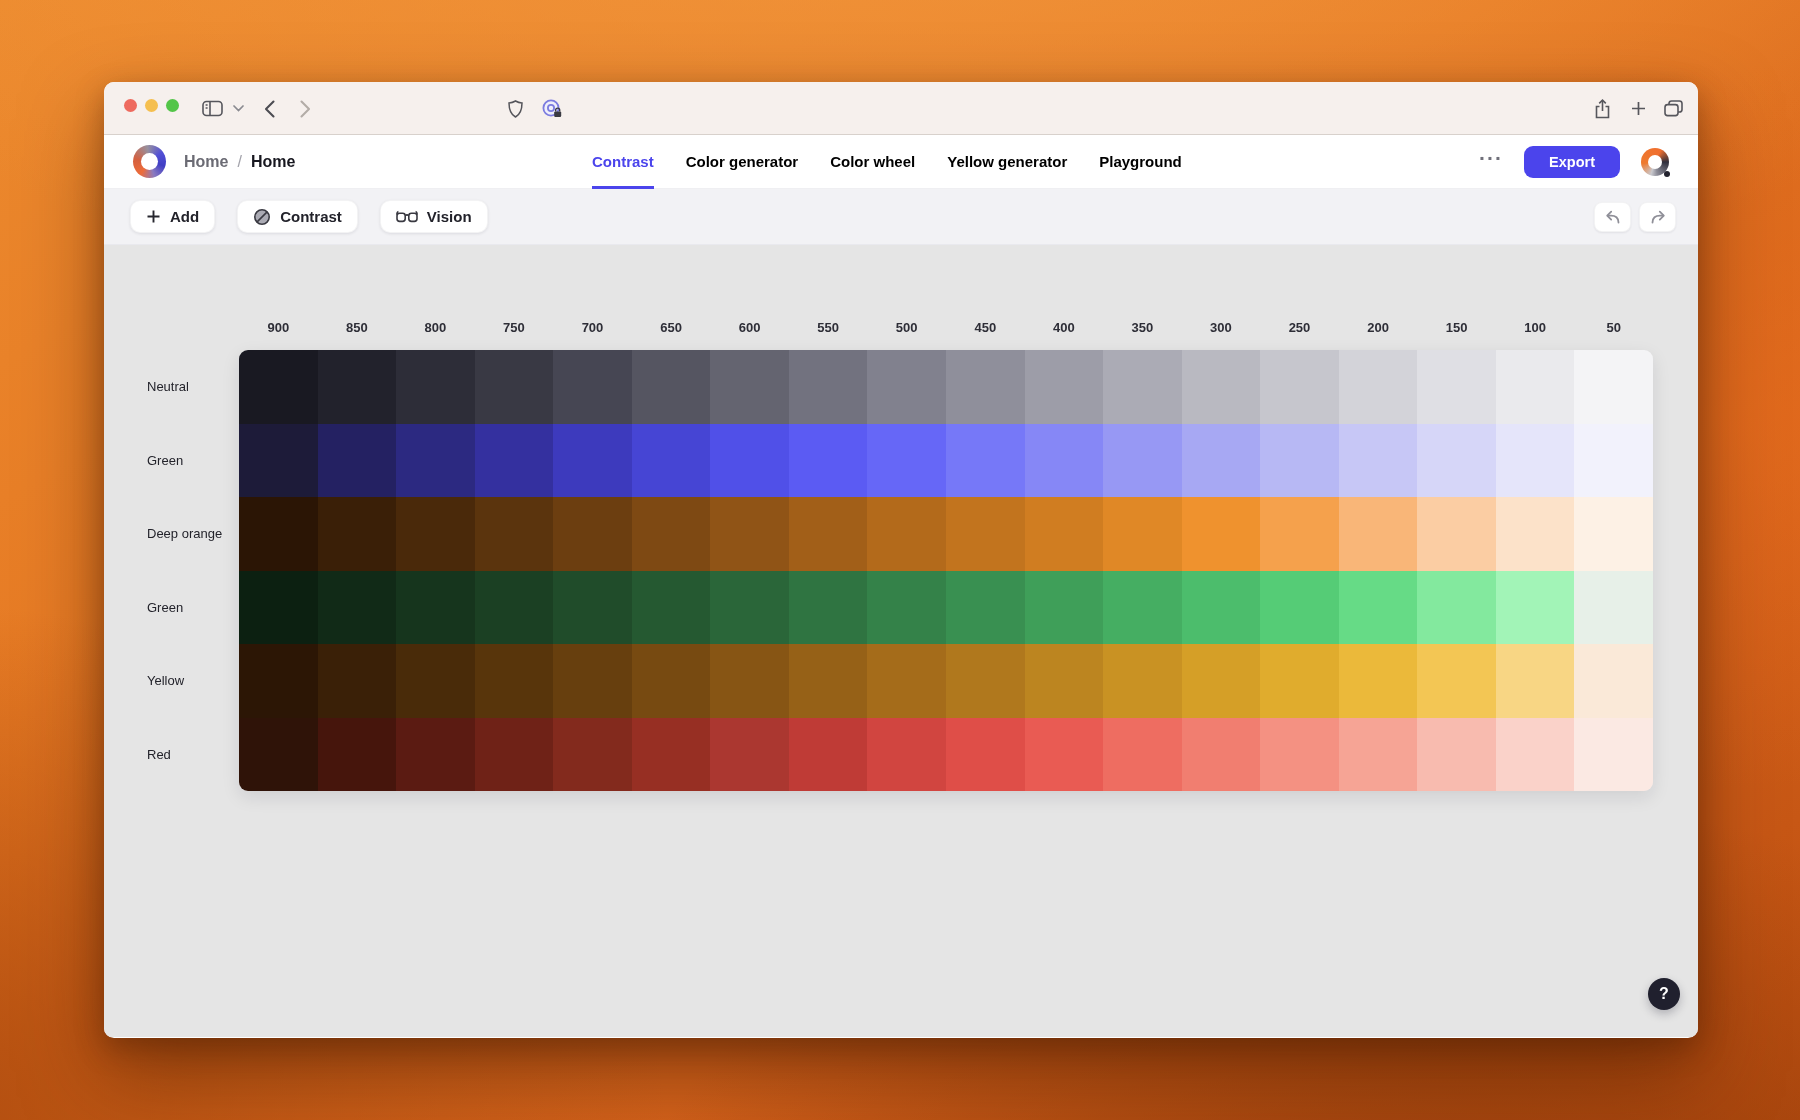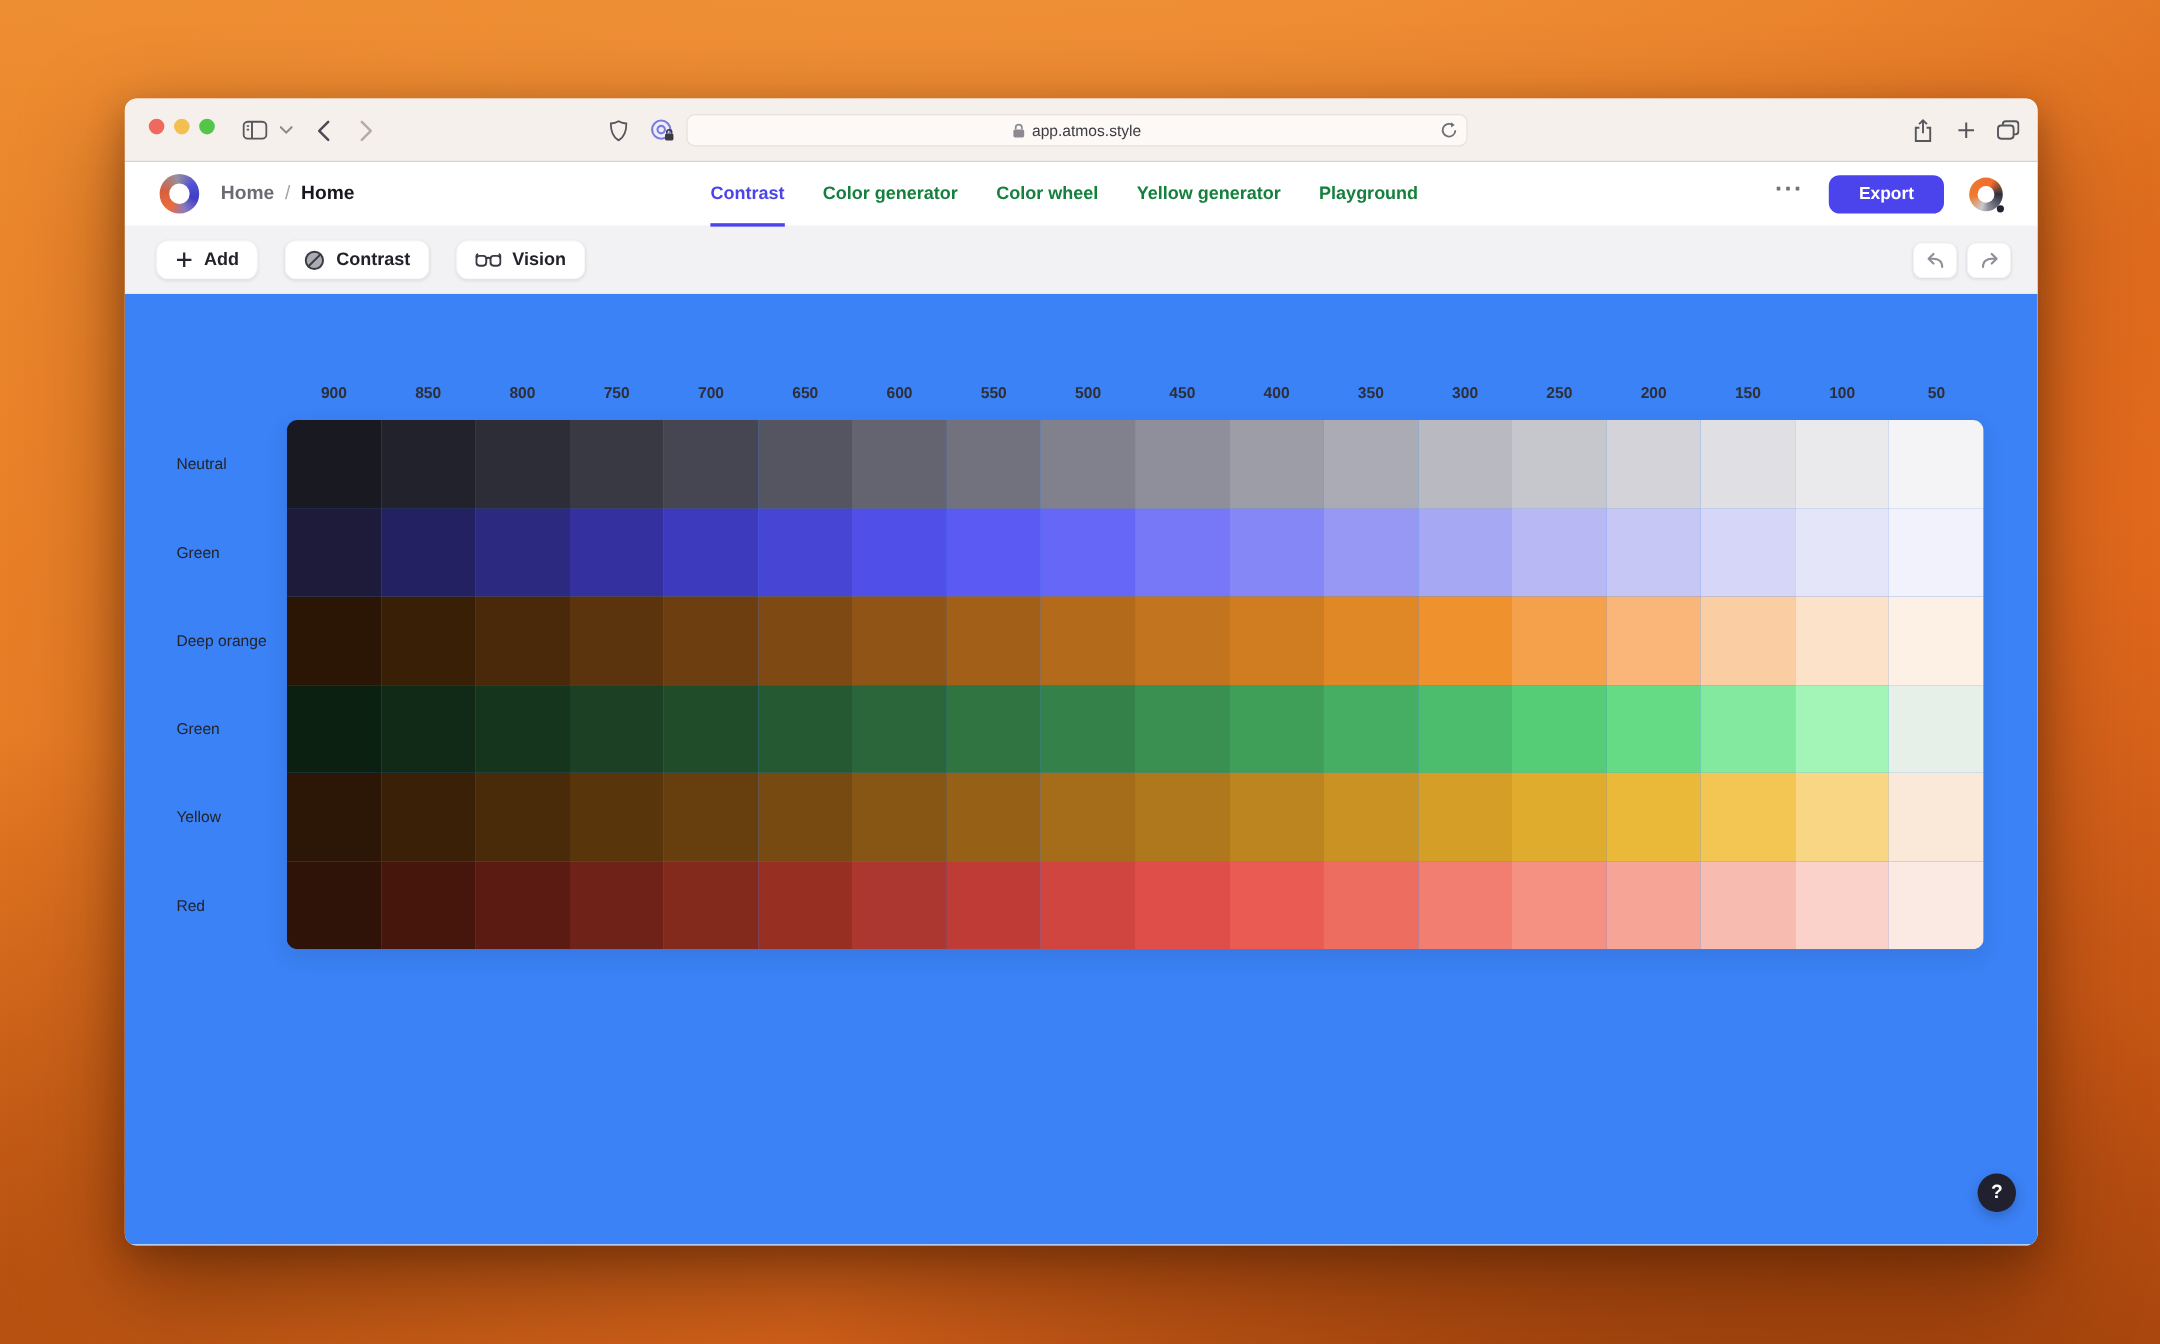--- a/index.html
+++ b/index.html
@@ -50,21 +50,21 @@
     display: flex; align-items: center; justify-content: center;
   }
   .logo::after { content: ""; width: 17px; height: 17px; border-radius: 50%; background: #fff; }
   .breadcrumb { position: absolute; left: 80px; top: 0; height: 54px; display: flex; align-items: center; gap: 9px; font-size: 16px; }
   .crumb-home { color: #6B6B74; font-weight: 600; }
   .crumb-sep { color: #A2A2AA; }
   .crumb-current { color: #17171F; font-weight: 700; }
   .nav-tabs { position: absolute; left: 488px; top: 0; height: 54px; display: flex; gap: 32px; }
   .tab {
     height: 54px; display: flex; align-items: center; font-size: 15px; font-weight: 600;
-    color: #15803d; cursor: pointer; border-bottom: 3px solid transparent; padding-top: 2px;
+    color: #000000; cursor: pointer; border-bottom: 3px solid transparent; padding-top: 2px;
   }
   .tab.active { color: var(--accent, #4B44EC); border-bottom-color: var(--accent, #4B44EC); }
   .header-right { position: absolute; right: 29px; top: 0; height: 54px; display: flex; align-items: center; gap: 21px; }
   .more-btn { color: #70707A; font-size: 21px; font-weight: 700; letter-spacing: 1px; line-height: 10px; padding-bottom: 8px; }
   .export-btn {
     background: var(--accent, #4B44EC); color: #fff; font-size: 14.5px; font-weight: 700;
     font-family: "Liberation Sans", sans-serif;
     border: none; border-radius: 9px; padding: 8px 25px; cursor: pointer;
   }
   .avatar {
@@ -86,21 +86,21 @@
     font-family: "Liberation Sans", sans-serif;
     box-shadow: 0 1px 3px rgba(25,25,50,.10); cursor: pointer;
   }
   .history { position: absolute; right: 22px; top: 13px; display: flex; gap: 8px; }
   .history button {
     width: 37px; height: 30px; background: #fff; border: 1px solid rgba(20,20,40,.05); border-radius: 8px;
     box-shadow: 0 1px 2px rgba(25,25,50,.08); display: flex; align-items: center; justify-content: center; cursor: pointer;
   }
 
   
-  .content { position: relative; height: 792px; background: #3b82f6; }
+  .content { position: relative; height: 792px; background: #e5e5e5; }
   .shade-headers {
     position: absolute; left: 135px; top: 68px; width: 1414px; height: 30px;
     display: grid; grid-template-columns: repeat(18, 1fr);
   }
   .shade-headers div { text-align: center; font-size: 13px; font-weight: 700; color: #2E2E37; line-height: 30px; }
   .row-labels { position: absolute; left: 43px; top: 105px; width: 90px; }
   .row-labels div { height: 73.5px; line-height: 73.5px; font-size: 13px; color: #23232B; white-space: nowrap; }
   .swatch-grid {
     position: absolute; left: 135px; top: 105px; width: 1414px; height: 441px;
     display: grid; grid-template-columns: repeat(18, 1fr); grid-auto-rows: 73.5px;
@@ -158,35 +158,20 @@
     </div>
     <div class="chrome-ic" style="left:438px">
       <svg width="21" height="20" viewBox="0 0 21 20">
         <circle cx="9" cy="9" r="7.6" fill="#EFEFFB" stroke="#7C7CE0" stroke-width="1.8"></circle>
         <circle cx="9" cy="9" r="3.1" fill="none" stroke="#7C7CE0" stroke-width="1.8"></circle>
         <rect x="12.2" y="12.4" width="7" height="5.6" rx="1.2" fill="#3A3A42"></rect>
         <path d="M13.7 12.4 v-1.3 a2 2 0 0 1 4 0 v1.3" fill="none" stroke="#3A3A42" stroke-width="1.4"></path>
       </svg>
     </div>
 
-    <div class="urlbar">
-      <span>
-        <svg width="10" height="12" viewBox="0 0 10 12">
-            <rect x="0.5" y="5" width="9" height="6.5" rx="1.4" fill="#8A8A90"></rect>
-            <path d="M2.4 5 V3.4 a2.6 2.6 0 0 1 5.2 0 V5" fill="none" stroke="#8A8A90" stroke-width="1.4"></path>
-          </svg>
-      </span>
-      <span>app.atmos.style</span>
-      <span class="reload">
-        <svg width="15" height="15" viewBox="0 0 15 15">
-            <path d="M12.8 7.5 A5.3 5.3 0 1 1 10.4 3.05" fill="none" stroke="#6F6F75" stroke-width="1.5"></path>
-            <path d="M9.2 0.8 L12.3 3.1 L9.2 5.2 Z" fill="#6F6F75"></path>
-          </svg>
-      </span>
-    </div>
 
     <div class="chrome-ic" style="left:1490px">
       <svg width="17" height="20" viewBox="0 0 17 20">
           <path d="M5.5 7.5 H2.5 V18.5 H14.5 V7.5 H11.5" fill="none" stroke="#56565C" stroke-width="1.6"></path>
           <line x1="8.5" y1="1.6" x2="8.5" y2="12" stroke="#56565C" stroke-width="1.6"></line>
           <path d="M5.2 4.4 L8.5 1.2 L11.8 4.4" fill="none" stroke="#56565C" stroke-width="1.6"></path>
         </svg>
     </div>
     <div class="chrome-ic" style="left:1527px">
       <svg width="15" height="15" viewBox="0 0 15 15">

